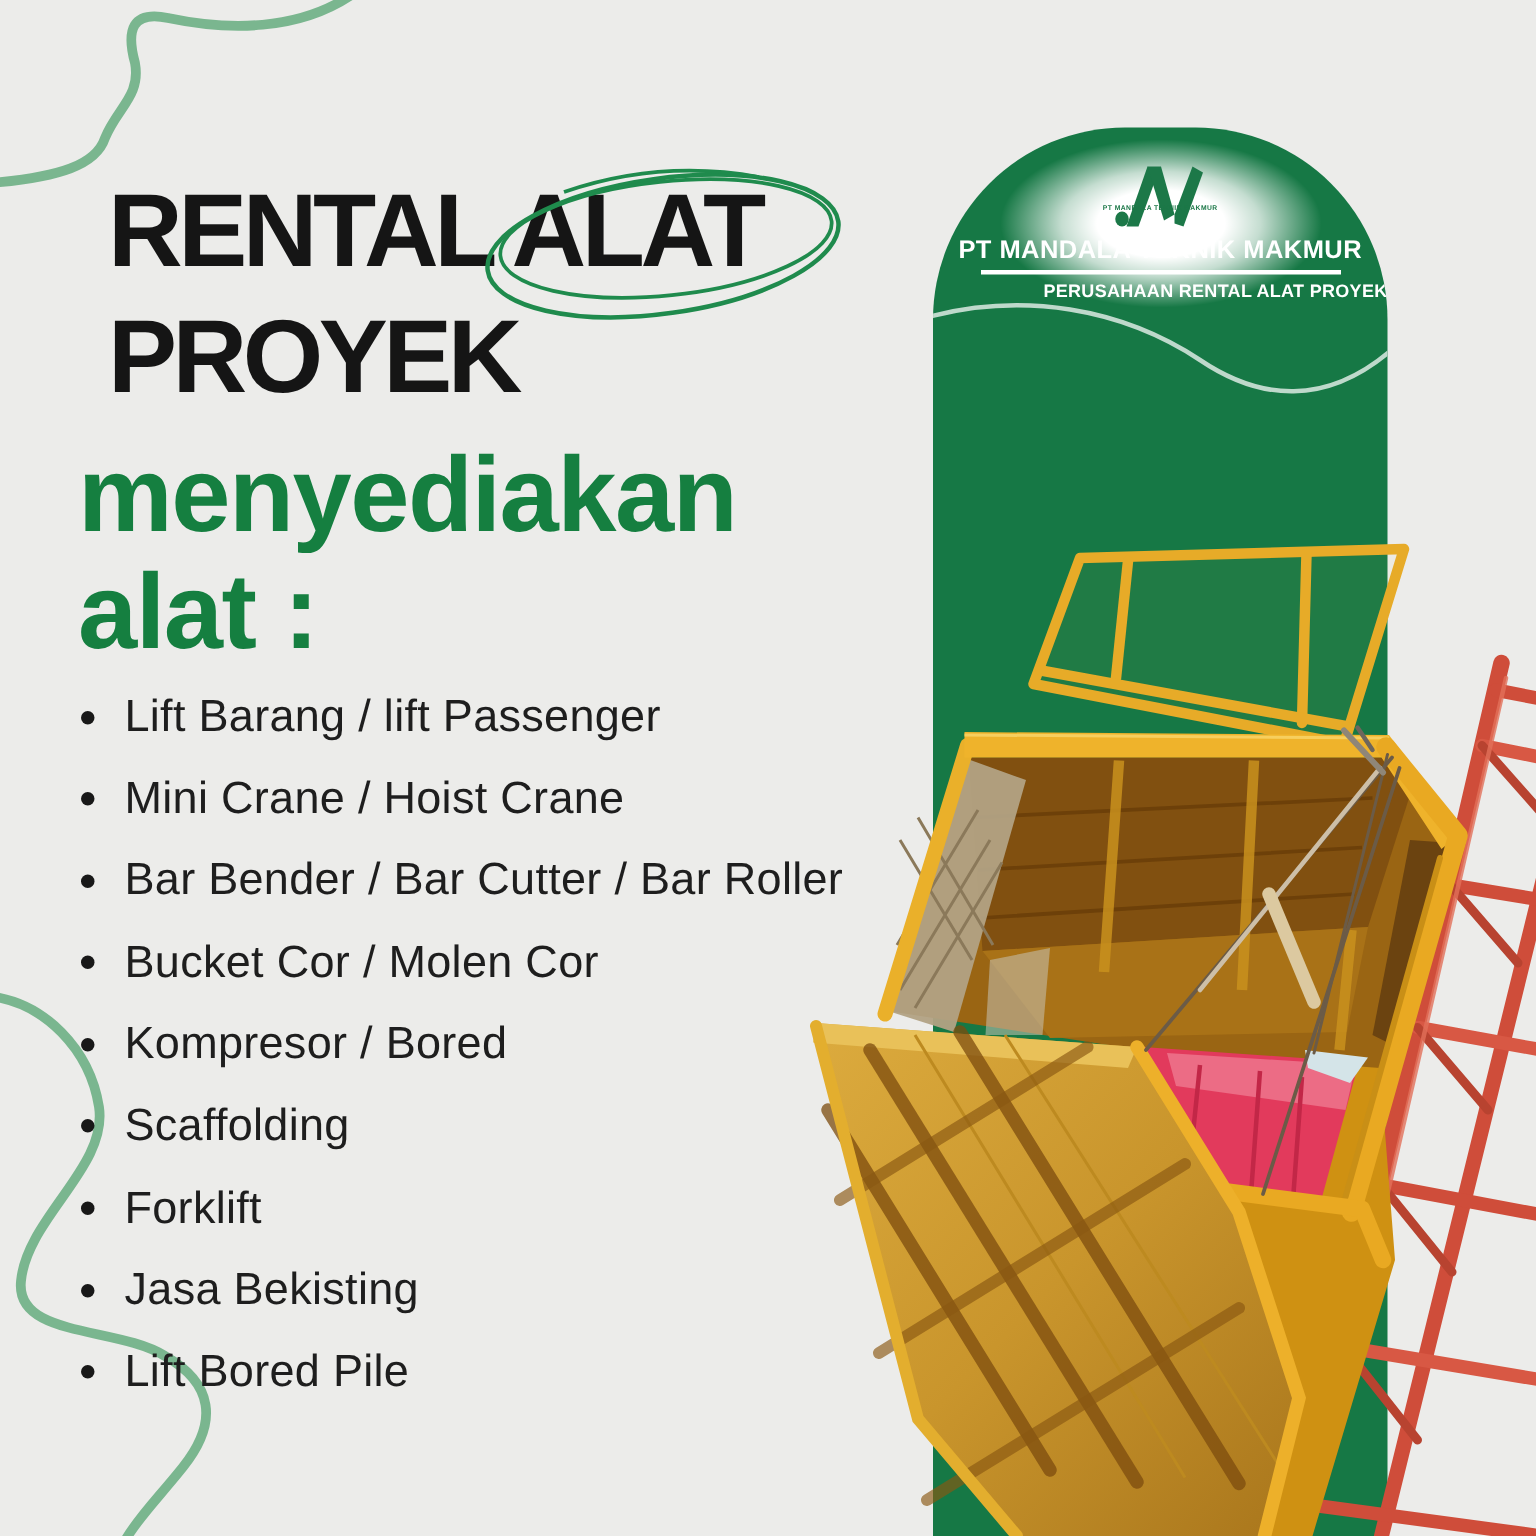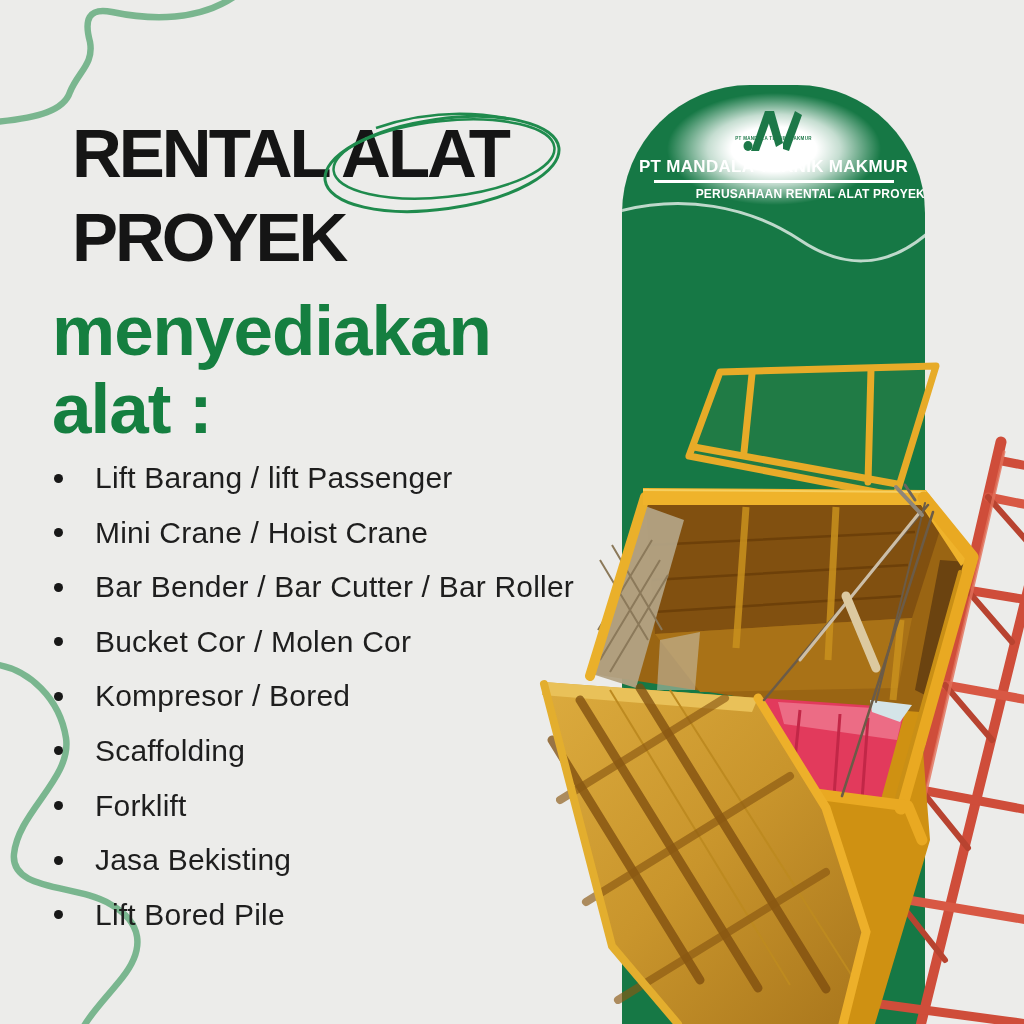--- a/index.html
+++ b/index.html
@@ -33,21 +33,21 @@
 
   .headline{position:absolute;left:52px;top:112px;z-index:3;color:var(--title-black);
     font-size:69px;font-weight:bold;line-height:84px;letter-spacing:-3px;white-space:nowrap;margin-left:20px;}
   .ellipse-overlay{position:absolute;left:318px;top:102px;width:254px;height:132px;z-index:4;pointer-events:none;}
   .ellipse-overlay ellipse,.ellipse-overlay path{stroke:var(--ellipse-green);fill:none;}
 
   .subtitle{position:absolute;left:52px;top:292px;z-index:3;color:var(--heading-green);
     font-size:71px;font-weight:bold;line-height:78px;letter-spacing:-1px;}
 
   .equipment{position:absolute;left:54px;top:462px;z-index:3;list-style:none;}
-  .equipment li{display:flex;align-items:center;gap:32px;height:32px;margin-bottom:22.6px;
+  .equipment li{display:flex;align-items:center;gap:20px;height:32px;margin-bottom:22.6px;
     font-size:30px;color:var(--list-text);letter-spacing:.2px;white-space:nowrap;}
   .equipment .dot{width:9px;height:9px;border-radius:50%;background:#181818;flex:0 0 auto;}
 
   .photo-svg{position:absolute;left:0;top:0;width:1024px;height:1024px;z-index:5;pointer-events:none;}
 </style>
 </head>
 <body>
 
 <div class="canvas">
 

